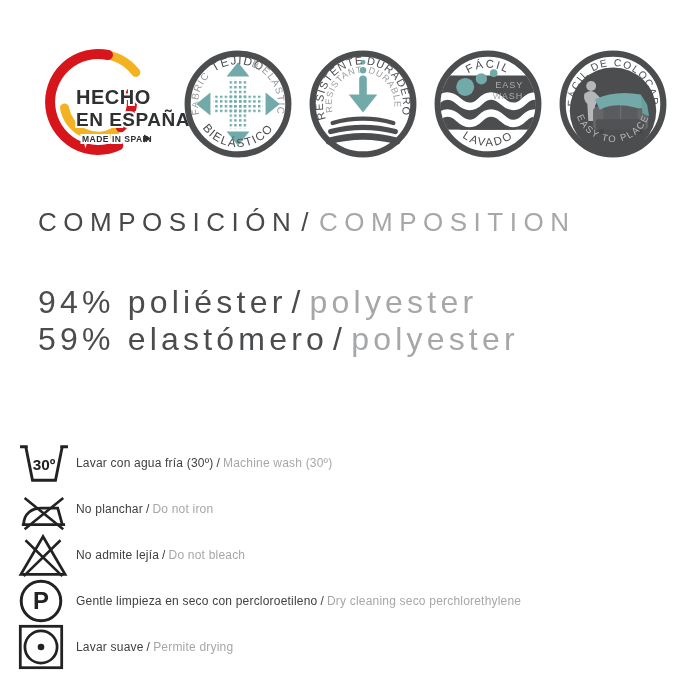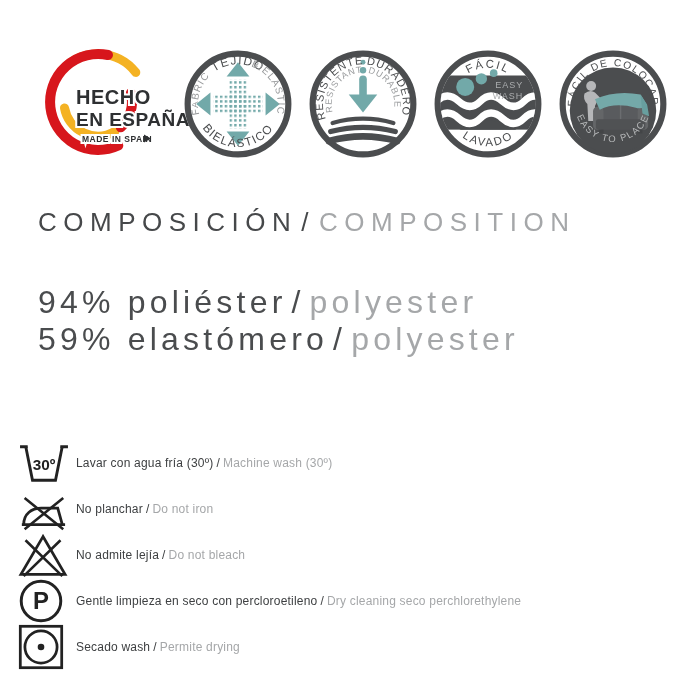--- a/index.html
+++ b/index.html
@@ -203,17 +203,17 @@
 
   <div class="care-row">
     <div class="care-icon">
       <svg viewBox="0 0 50 50" width="46" height="46">
         <rect x="2.5" y="2.5" width="45" height="45" stroke="#222" stroke-width="3" fill="none"></rect>
         <circle cx="25" cy="25" r="17.5" stroke="#222" stroke-width="3" fill="none"></circle>
         <circle cx="25" cy="25" r="3.6" fill="#222"></circle>
       </svg>
     </div>
     <div class="care-text">
-      <span>Secado wash</span><span class="sep">/</span><span class="en">Permite drying</span>
+      <span>Lavar suave</span><span class="sep">/</span><span class="en">Permite drying</span>
     </div>
   </div>
 
 </div>
 
 </body></html>

